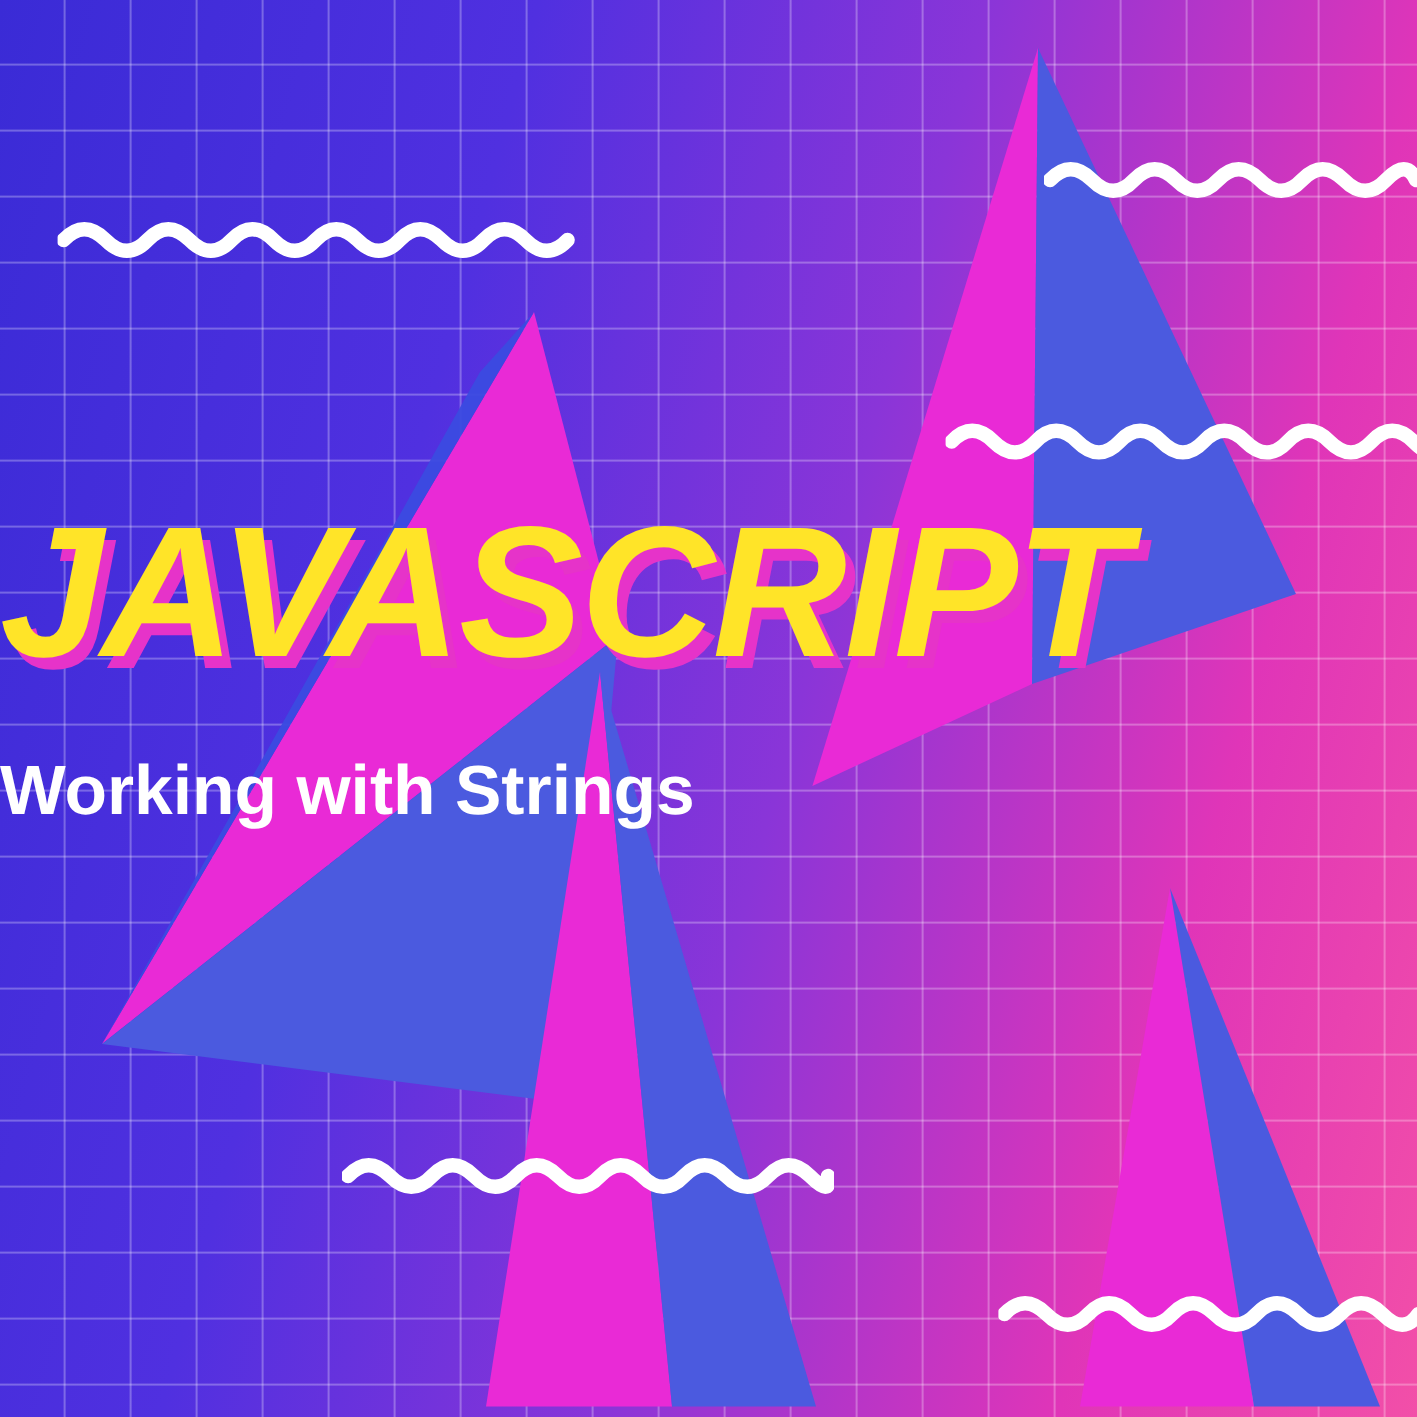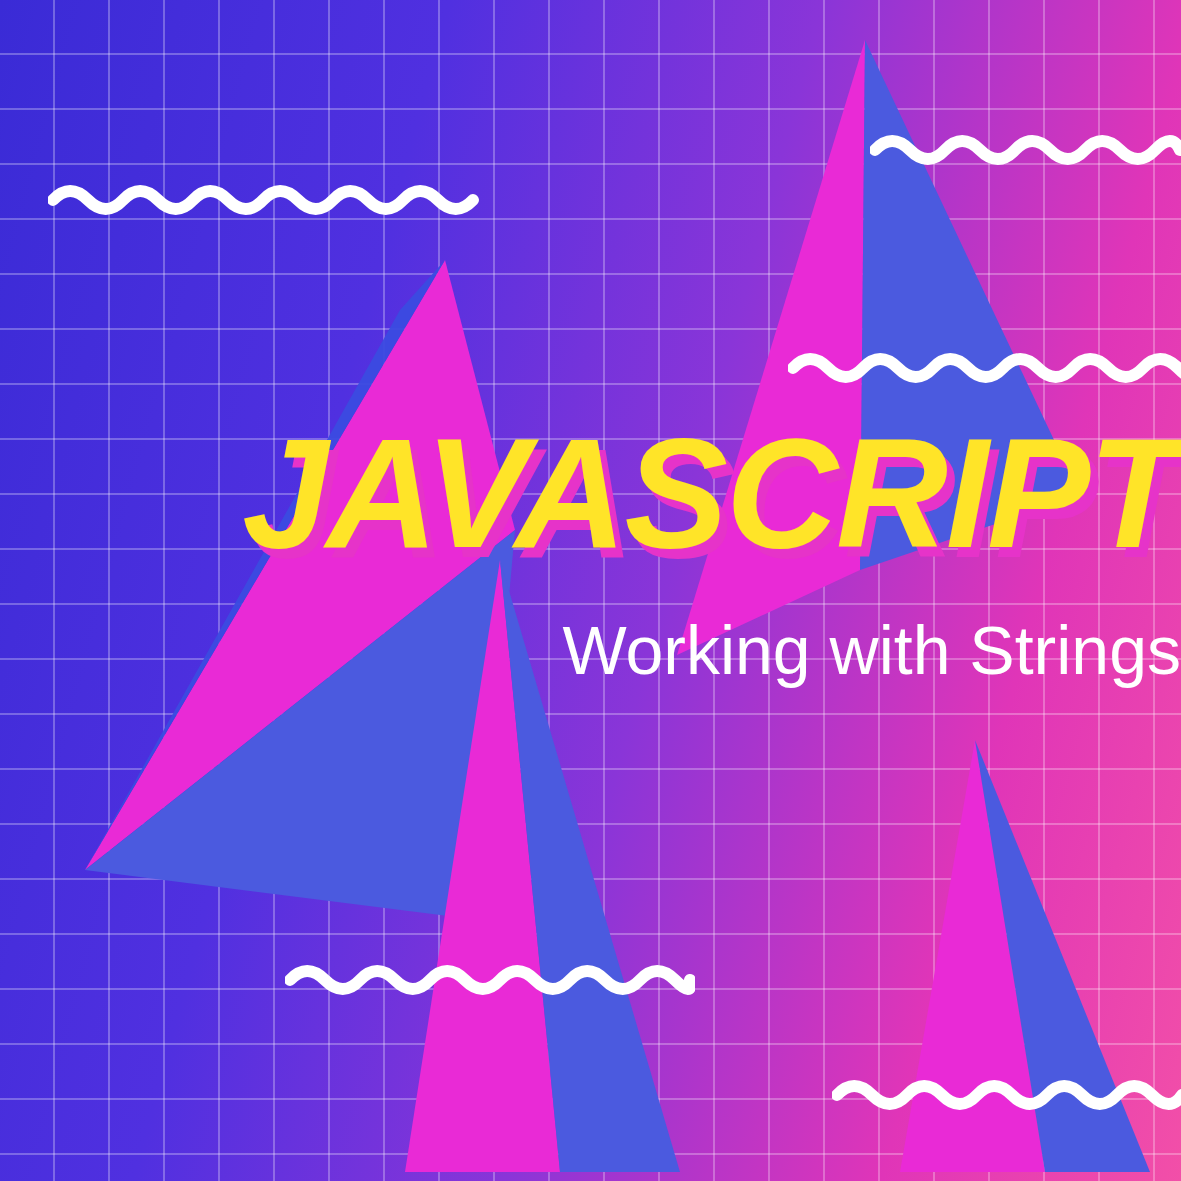--- a/index.html
+++ b/index.html
@@ -25,21 +25,21 @@
         linear-gradient(90deg, rgba(255,255,255,0.28) 2px, transparent 2px);
       background-size: 55px 55px;
       background-position: -2px -2px;
     }
     .shapes { position: absolute; inset: 0; }
     .squiggle { position: absolute; }
     .text-block {
       position: absolute;
       width: 100%;
       top: 420px;
-      text-align: right;
+      text-align: left;
       z-index: 10;
     }
     .title {
       font-family: 'Arial Black', 'Arial', sans-serif;
       font-weight: 900;
       font-style: italic;
       font-size: 155px;
       letter-spacing: -2px;
       line-height: 0.95;
       text-transform: uppercase;
@@ -49,24 +49,24 @@
     }
     .title::before {
       content: attr(data-shadow);
       position: absolute;
       left: 8px;
       top: 10px;
       color: #e633c9;
       z-index: -1;
     }
     .subtitle {
-      margin-top: 44px;
+      margin-top: 58px;
       font-family: 'Helvetica Neue', 'Arial', sans-serif;
-      font-weight: 400;
-      font-size: 68px;
+      font-weight: 700;
+      font-size: 58px;
       letter-spacing: 0;
       color: #ffffff;
     }
   </style>
 </head>
 <body>
 
 <div class="canvas">
   <div class="grid"></div>
 

